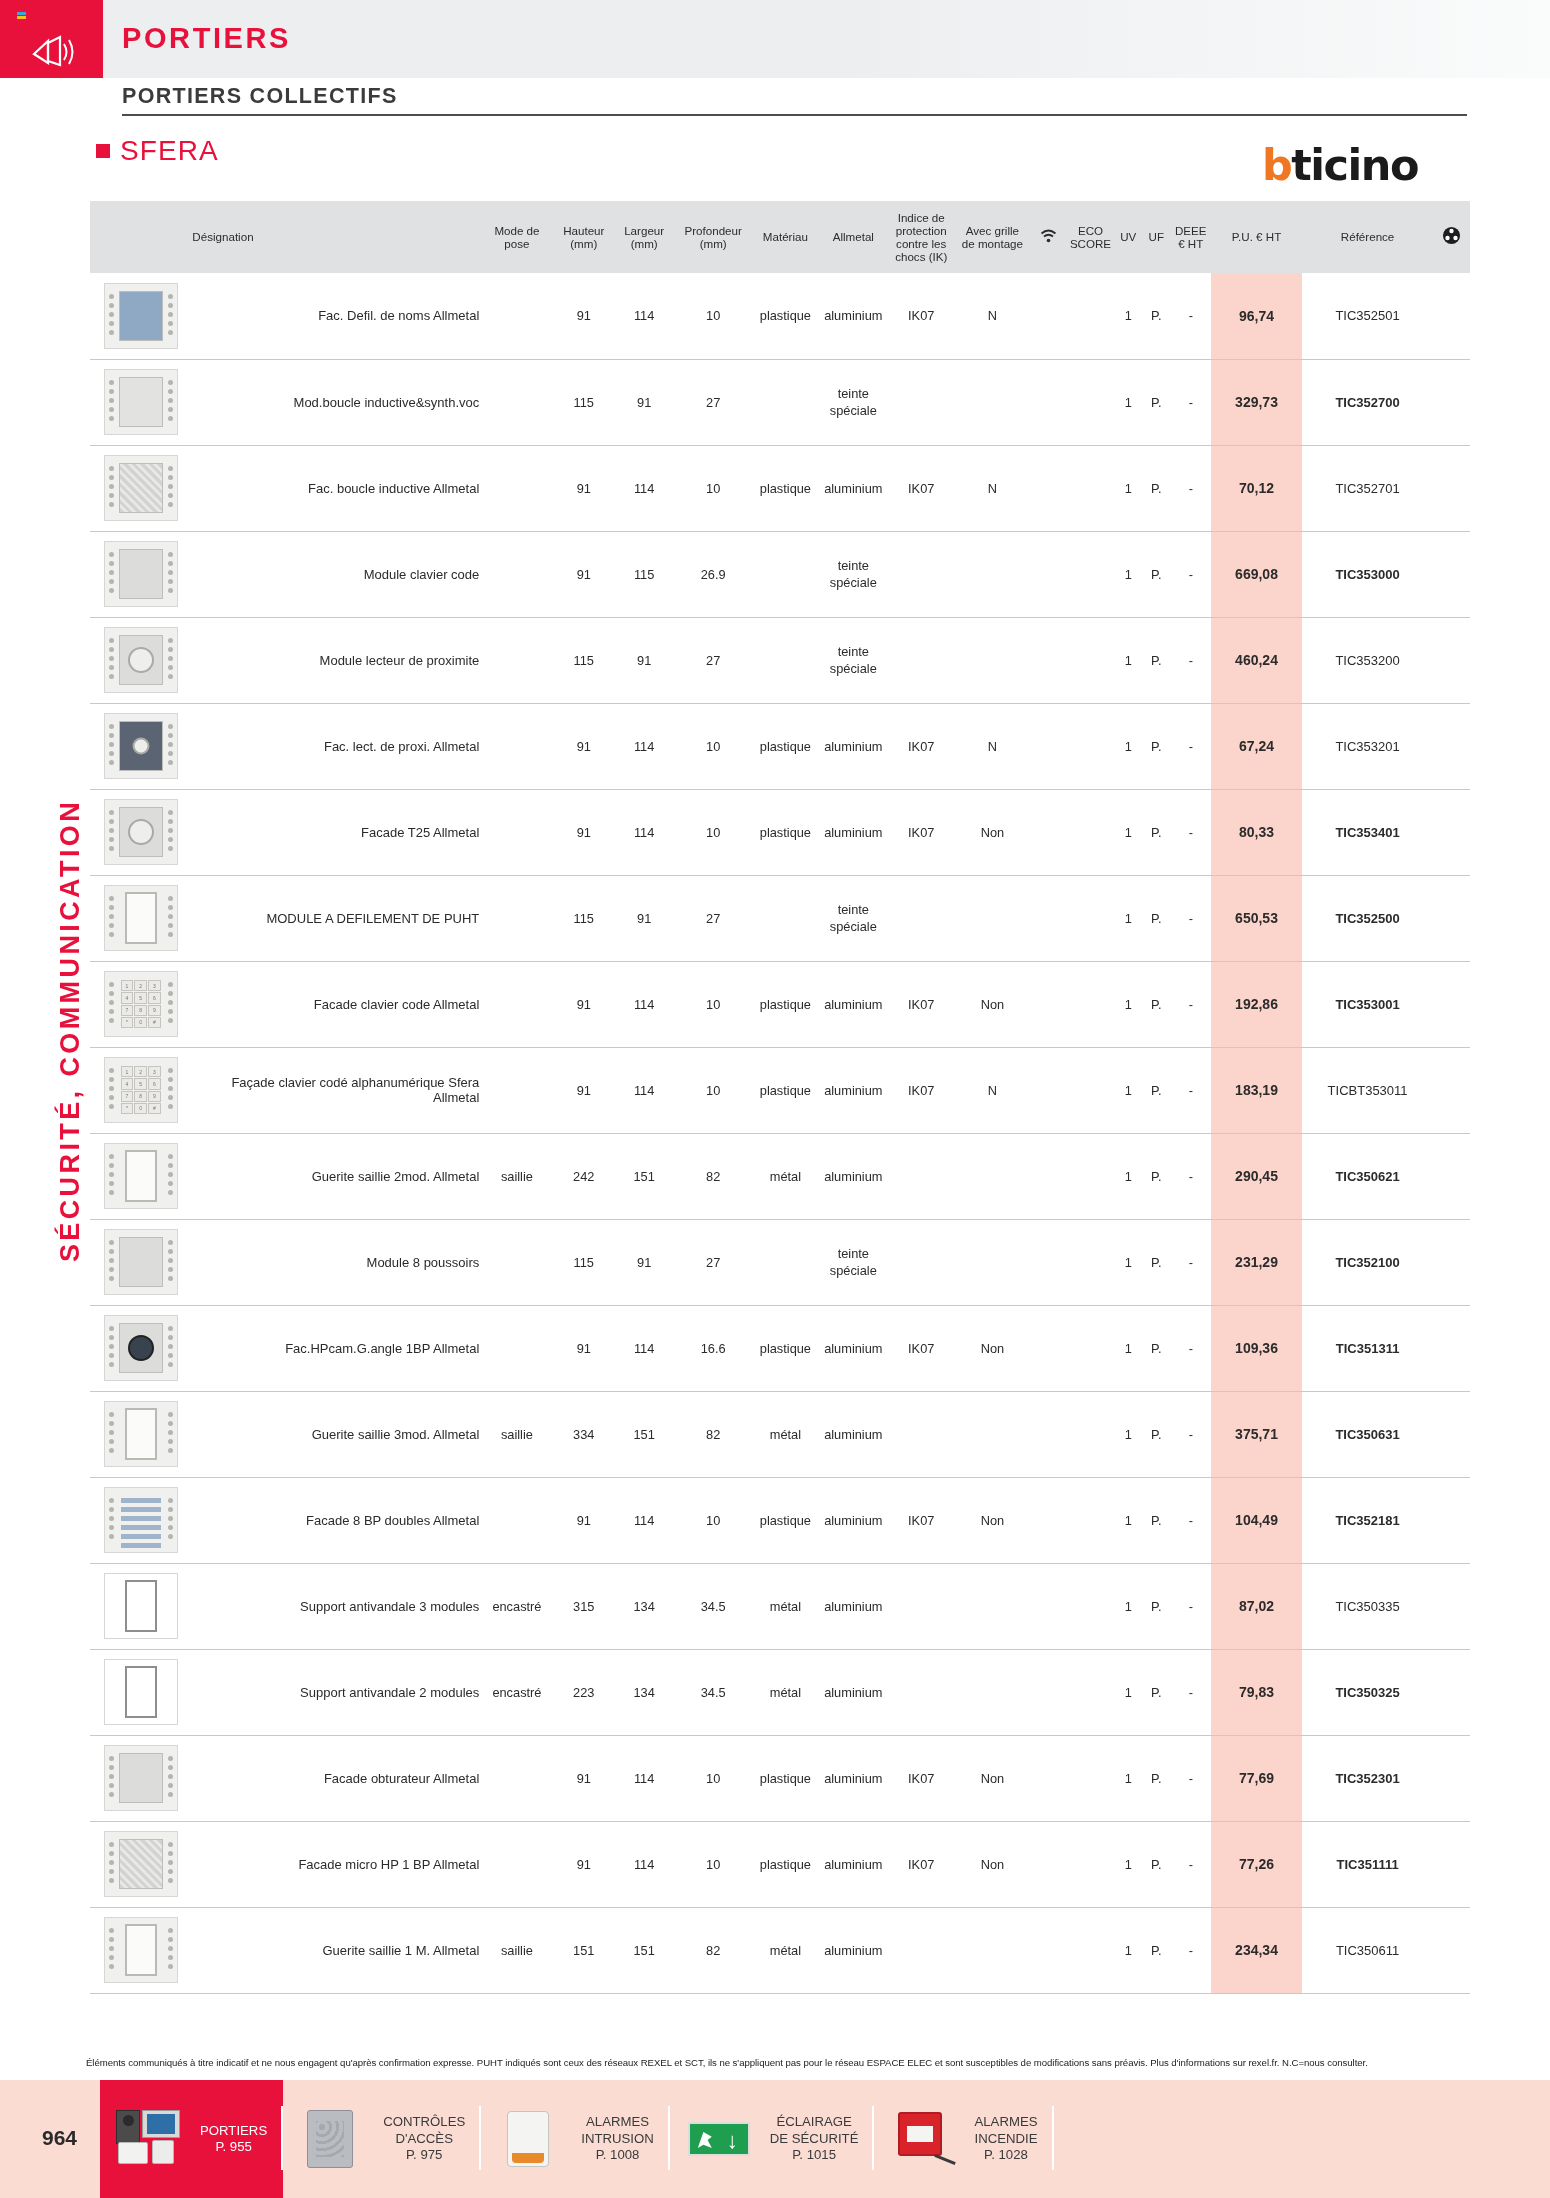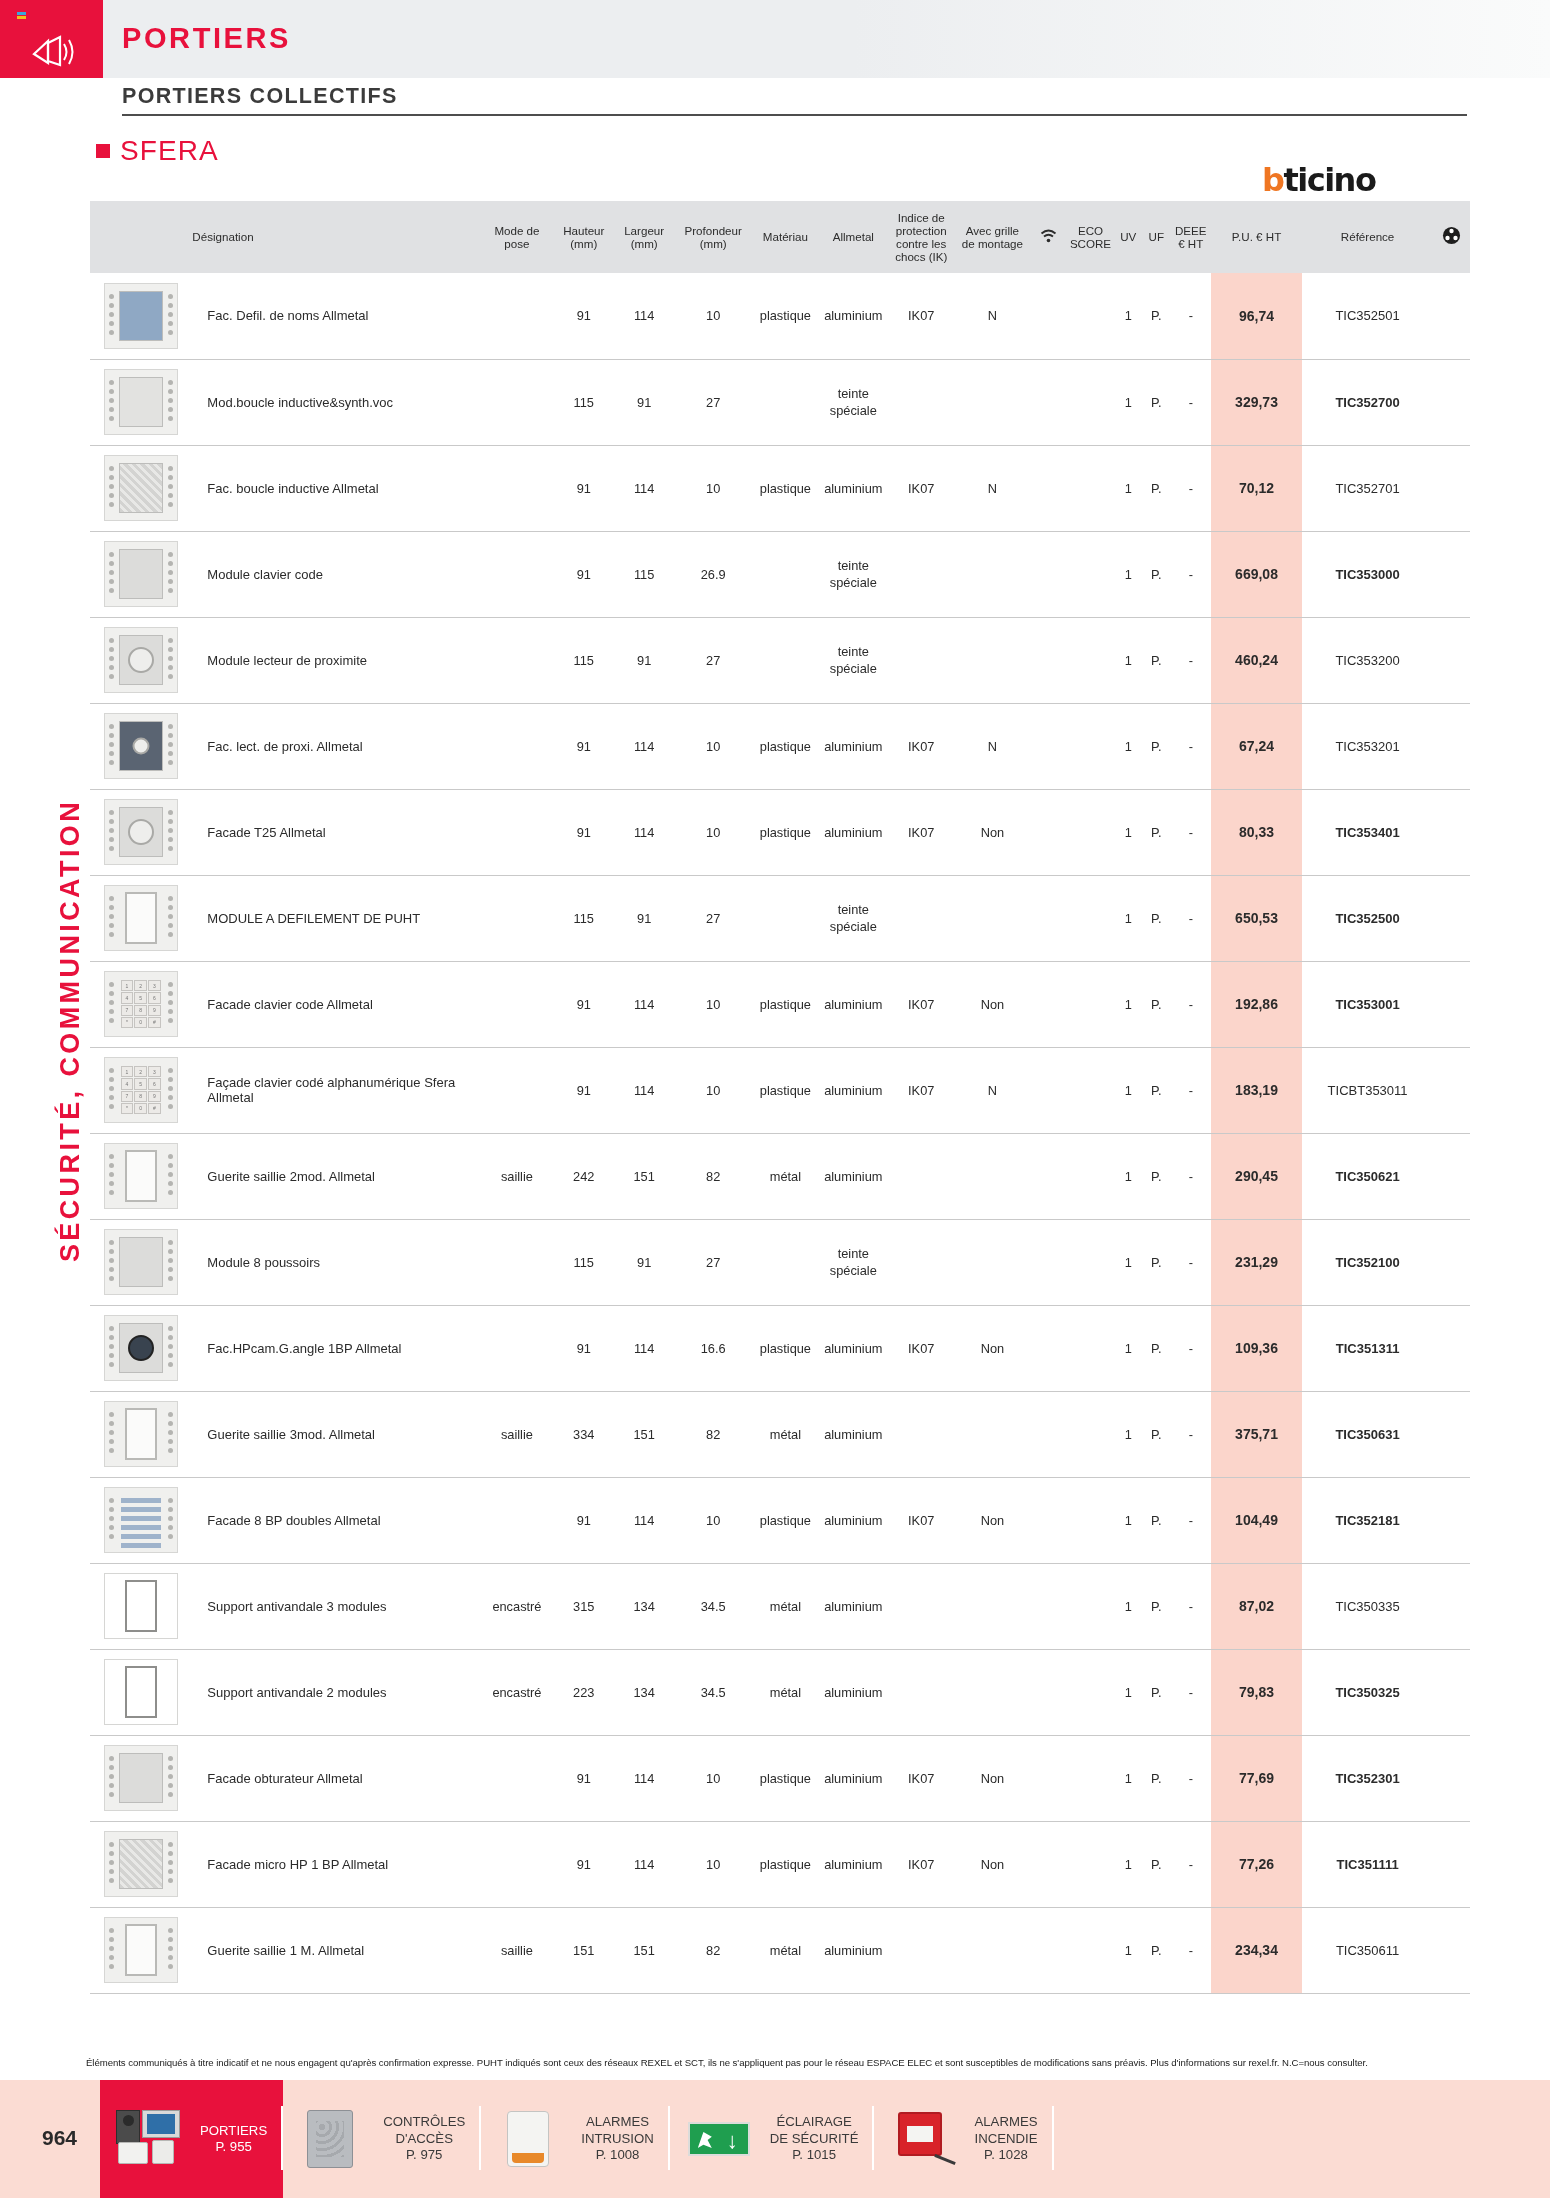--- a/index.html
+++ b/index.html
@@ -43,24 +43,23 @@
   }
 
   
   .family-row { position: absolute; top: 135px; left: 96px; display: flex; align-items: center; }
   .family-square { width: 14px; height: 14px; background: #e8113c; margin-right: 10px; }
   .family-label { font-size: 28px; color: #e8113c; letter-spacing: 1.1px; }
 
   
   .brand-logo {
     position: absolute; top: 144px; left: 1262px;
-    font-size: 32px; font-weight: bold; letter-spacing: -1.5px;
+    font-size: 43px; font-weight: bold; letter-spacing: -1.5px;
     color: #1b1b1b; font-family: "DejaVu Sans", sans-serif;
     line-height: 1;
-    margin-top: 20px;
   }
   .brand-logo .b { color: #ef7622; }
 
   
   .side-text {
     position: absolute; left: -310px; top: 1015px;
     width: 760px;
     transform: rotate(-90deg);
     transform-origin: center center;
     text-align: center;
@@ -77,21 +76,21 @@
     height: 72px;
   }
   thead th.desig { text-align: left; padding-left: 38px; font-weight: bold; font-size: 13px; }
   tbody td {
     font-size: 12.8px; color: #2b2b2b; vertical-align: middle;
     padding: 0 1px; text-align: center; border-bottom: 1.1px solid #c9c9c9;
     height: 86px;
   }
   tbody tr:first-child td { border-top: none; }
   td.img-cell { width: 94px; padding: 0; }
-  td.desig { text-align: left; padding-left: 16px; width: 268px; font-size: 13px; }
+  td.desig { text-align: right; padding-left: 16px; width: 268px; font-size: 13px; }
   td.price { background: #fbd5cb; font-weight: bold; font-size: 14px; }
   td.ref { font-size: 13px; }
   td.ref.bold { font-weight: bold; }
   .two-line { line-height: 1.35; }
 
   
   .thumb {
     width: 74px; height: 66px; margin: 0 auto;
     background: #f0f0ee; border: 1px solid #d6d6d4;
     position: relative; overflow: hidden;

